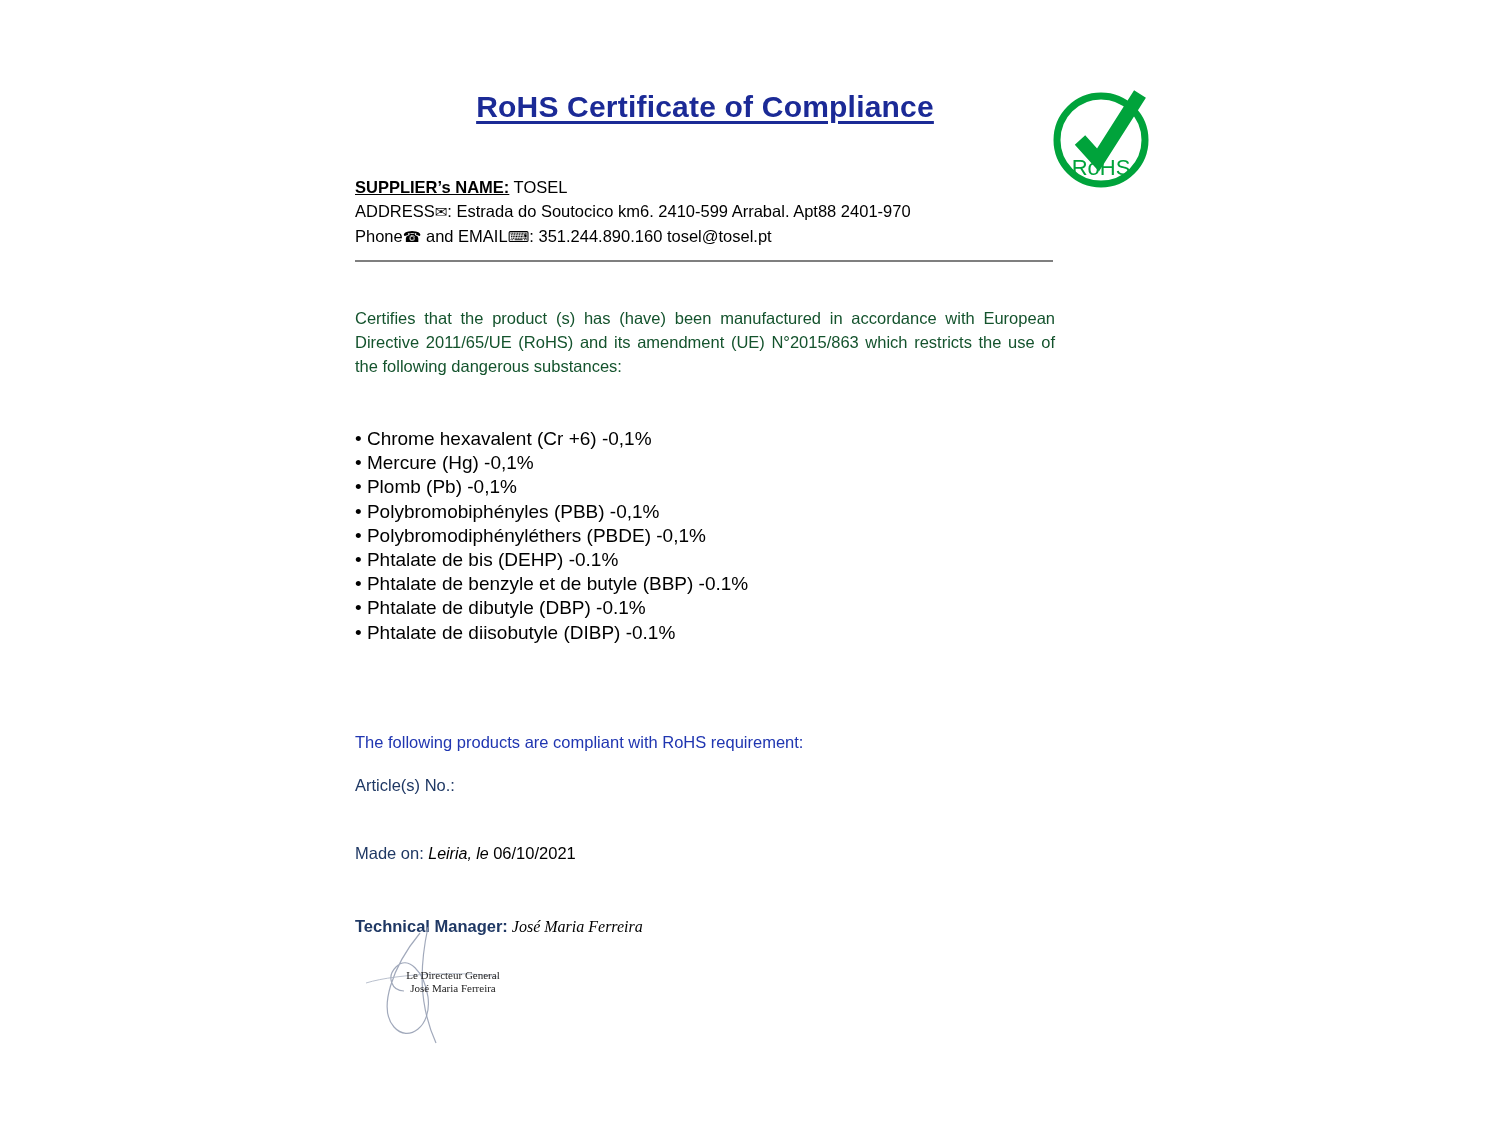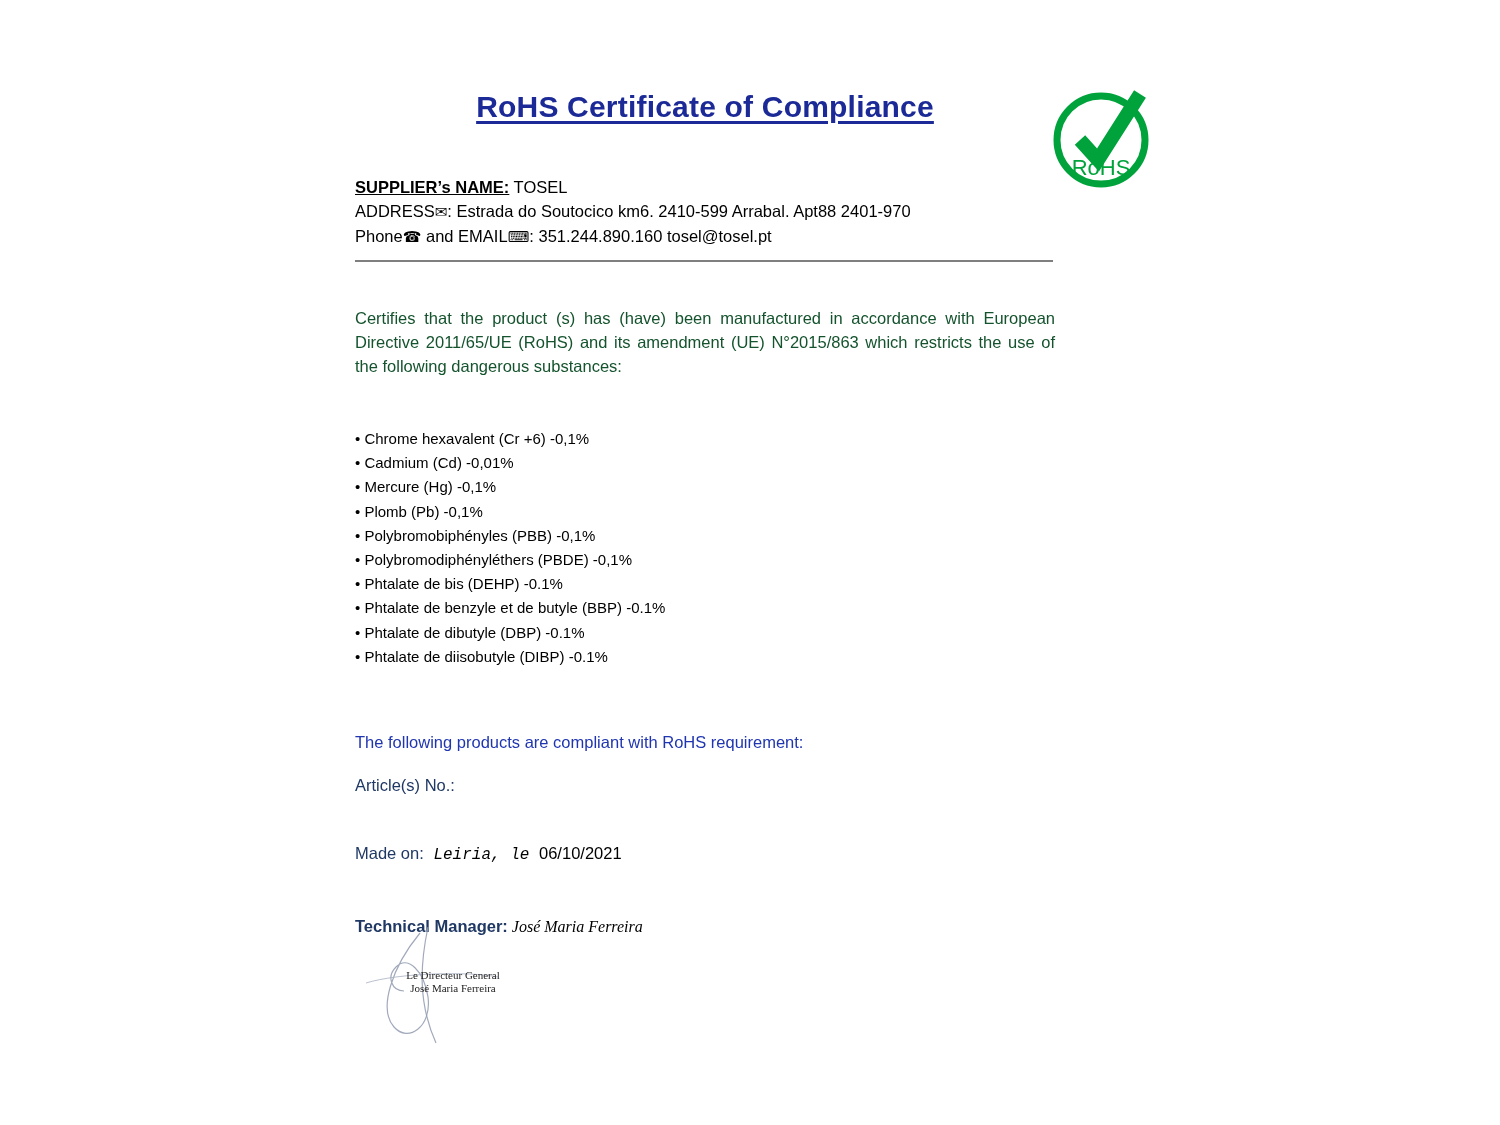--- a/index.html
+++ b/index.html
@@ -62,40 +62,40 @@
     top: 306px;
     font-size: 16.5px;
     line-height: 24px;
     color: #14532d;
     text-align: justify;
   }
 
   .substances-wrap { top: 427px; }
   ul.substances {
     list-style: none;
-    font-size: 15px;
+    font-size: 19px;
     line-height: 24.2px;
     color: #000;
   }
   ul.substances li::before { content: "• "; }
 
   .compliance-stmt {
     top: 733px;
     font-size: 16.5px;
     color: #2036b1;
   }
   .article-line {
     top: 776px;
     font-size: 16.5px;
     color: #1f3864;
   }
 
   .made-on { top: 844px; font-size: 16.5px; color: #000; }
   .made-on .lbl { font-weight: normal; color: #1f3864; text-align: center; }
-  .made-on .place { font-style: italic; font-family: Liberation Mono, monospace; font-size: 16px; }
+  .made-on .place { font-style: italic; font-family: Liberation Sans, sans-serif; font-size: 16px; }
 
   .manager { top: 892px; font-size: 16.5px; color: #000; margin-top: 25px; }
   .manager .lbl { font-weight: bold; color: #1f3864; }
   .manager .name { font-style: italic; font-family: "Liberation Serif", serif; font-size: 16px; }
 
   .signature-wrap {
     position: absolute;
     left: 358px;
     top: 925px;
     width: 175px;
@@ -143,21 +143,20 @@
     </div>
   </div>
 
   <div class="rule"></div>
 
   <div class="col cert-para">Certifies that the product (s) has (have) been manufactured in accordance with European Directive 2011/65/UE (RoHS) and its amendment (UE) N°2015/863 which restricts the use of the following dangerous substances:</div>
 
   <div class="col substances-wrap">
     <ul class="substances">
         <li>Chrome hexavalent (Cr +6) -0,1%</li>
-        <li>Cadmium (Cd) -0,01%</li>
         <li>Mercure (Hg) -0,1%</li>
         <li>Plomb (Pb) -0,1%</li>
         <li>Polybromobiphényles (PBB) -0,1%</li>
         <li>Polybromodiphényléthers (PBDE) -0,1%</li>
         <li>Phtalate de bis (DEHP) -0.1%</li>
         <li>Phtalate de benzyle et de butyle (BBP) -0.1%</li>
         <li>Phtalate de dibutyle (DBP) -0.1%</li>
         <li>Phtalate de diisobutyle (DIBP) -0.1%</li>
       </ul>
   </div>

